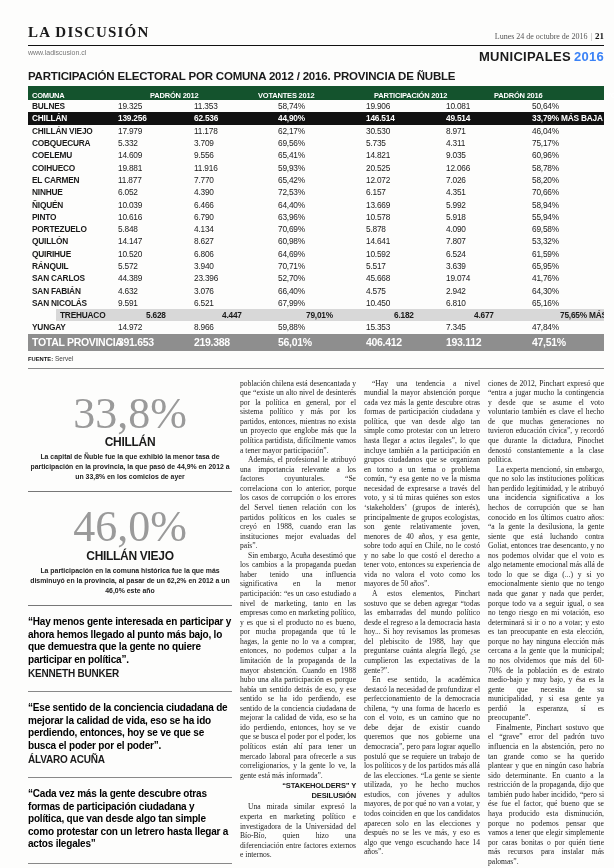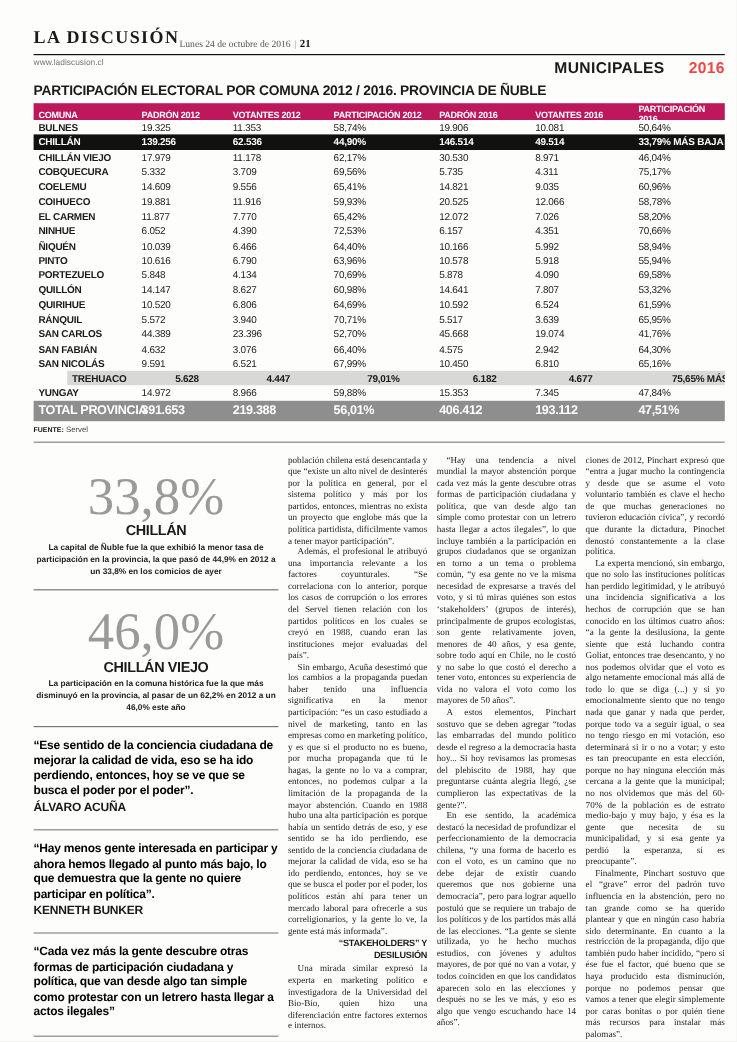--- a/index.html
+++ b/index.html
@@ -2,35 +2,35 @@
 <html><head>
 <meta charset="utf-8">
 <style>
   html,body{margin:0;padding:0;background:#e9e9e9;}
   .page{
     width:614px;height:868px;margin:0 auto;background:#fdfdfc;overflow:hidden;
     box-sizing:border-box;padding:24px 10px 0 28px;position:relative;
     font-family:"Liberation Sans",sans-serif;color:#1a1a1a;
   }
   
-  .masthead-row{display:flex;justify-content:flex-start;align-items:flex-end;
+  .masthead-row{display:flex;justify-content:space-between;align-items:flex-end;
     padding-bottom:4px;border-bottom:1.5px solid #111;}
   .masthead{font-family:"Liberation Serif",serif;font-weight:bold;font-size:15px;letter-spacing:1.2px;}
   .dateline-wrap{font-size:8px;color:#555;font-family:Liberation Serif, serif;}
   .dateline-wrap .pipe{color:#999;margin:0 3px;}
   .page-num{font-weight:bold;color:#111;font-size:9px;}
   .sub-row{display:flex;justify-content:space-between;align-items:flex-start;margin-top:3px;}
   .website{font-size:7px;color:#777;}
   .section{font-size:13px;font-weight:bold;letter-spacing:.3px;}
-  .section-year{color:#ef4444;margin-left:20px;}
+  .section-year{color:#3b82f6;margin-left:3px;}
   
   .table-title{font-size:11.5px;font-weight:bold;letter-spacing:-.2px;margin-top:6px;}
   .etable{margin-top:4px;letter-spacing:-.2px;}
   .grid7{display:grid;grid-template-columns:86px 76px 84px 88px 80px 86px auto;}
-  .thead{background:#be185d;color:#fff;font-size:7.5px;font-weight:bold;height:14px;align-items:center;}
+  .thead{background:#14532d;color:#fff;font-size:7.5px;font-weight:bold;height:14px;align-items:center;gap:32px;}
   .thead>div{padding-left:4px;box-sizing:border-box;}
   .trow{height:12.3px;align-items:center;font-size:8.3px;}
   .trow>div{padding-left:4px;box-sizing:border-box;white-space:nowrap;overflow:hidden;}
   .trow .comuna{font-weight:bold;}
   .row-black{background:#111;color:#fff;font-weight:bold;}
   .row-gray{background:#d8d8d8;font-weight:bold;margin-left:28px;}
   .total-row{background:#8e8e8e;color:#fff;font-weight:bold;font-size:10.5px;height:17px;
     align-items:center;letter-spacing:-.3px;}
   .total-row>div{padding-left:4px;box-sizing:border-box;white-space:nowrap;}
   .fuente{font-size:6.5px;color:#444;margin-top:4px;}
@@ -166,21 +166,21 @@
           <div>6.157</div>
           <div>4.351</div>
           <div>70,66%</div>
         </div>
 
         <div class="grid7 trow">
           <div class="comuna">ÑIQUÉN</div>
           <div>10.039</div>
           <div>6.466</div>
           <div>64,40%</div>
-          <div>10.166</div>
+          <div>13.669</div>
           <div>5.992</div>
           <div>58,94%</div>
         </div>
 
 
         <div class="grid7 trow">
           <div class="comuna">PINTO</div>
           <div>10.616</div>
           <div>6.790</div>
           <div>63,96%</div>
@@ -311,27 +311,27 @@
           <div>
             <div class="stat-value">46,0%</div>
             <div class="stat-name">CHILLÁN VIEJO</div>
             <div class="stat-caption">La participación en la comuna histórica fue la que más disminuyó en la provincia, al pasar de un 62,2% en 2012 a un 46,0% este año</div>
             <hr class="sep">
           </div>
         </div>
       <div>
 
           <div class="quote">
+            <p class="quote-text">“Hay menos gente interesada en participar y ahora hemos llegado al punto más bajo, lo que demuestra que la gente no quiere participar en política”.</p>
+            <div class="quote-author">KENNETH BUNKER</div>
+          </div>
+
+          <div class="quote">
             <p class="quote-text">“Ese sentido de la conciencia ciudadana de mejorar la calidad de vida, eso se ha ido perdiendo, entonces, hoy se ve que se busca el poder por el poder”.</p>
             <div class="quote-author">ÁLVARO ACUÑA</div>
-          </div>
-
-          <div class="quote">
-            <p class="quote-text">“Hay menos gente interesada en participar y ahora hemos llegado al punto más bajo, lo que demuestra que la gente no quiere participar en política”.</p>
-            <div class="quote-author">KENNETH BUNKER</div>
           </div>
 
           <div class="quote">
             <p class="quote-text">“Cada vez más la gente descubre otras formas de participación ciudadana y política, que van desde algo tan simple como protestar con un letrero hasta llegar a actos ilegales”</p>
 
           </div>
         </div>
     </div>
 
     <div class="article-col">

